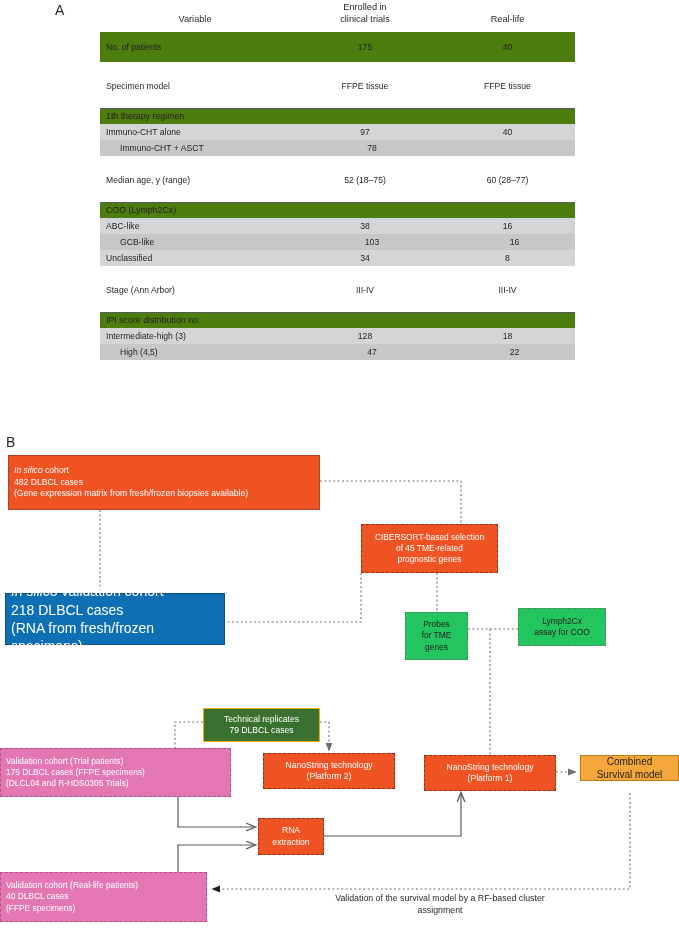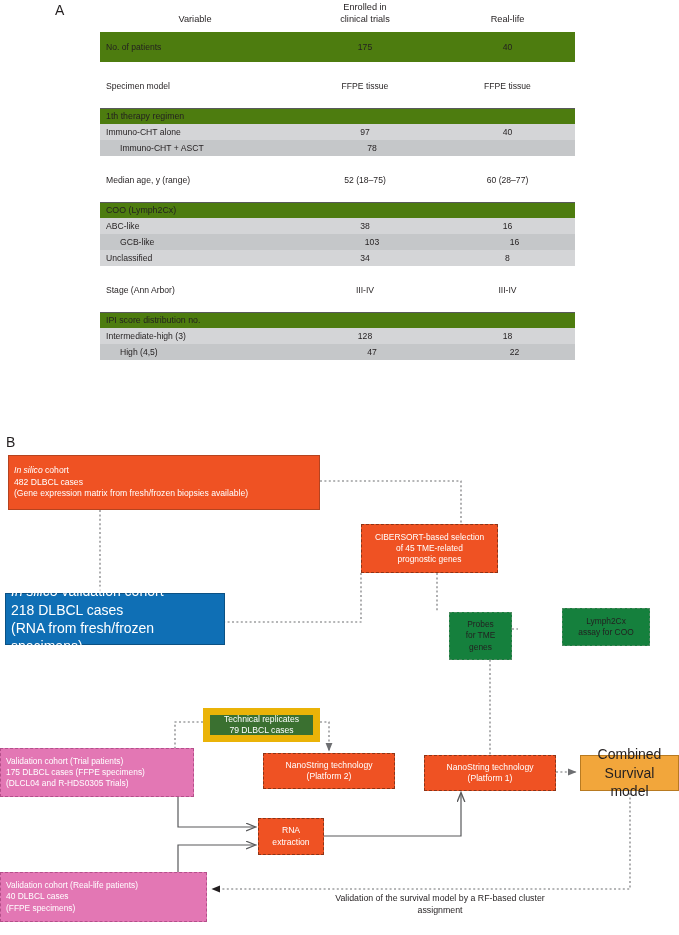--- a/index.html
+++ b/index.html
@@ -87,22 +87,22 @@
     text-align: center;
     line-height: 1.32;
     padding: 3px 5px;
   }
   .node .txt { width: 100%; }
   .node.left-align { justify-content: flex-start; text-align: left; }
 
   .n-orange   { background:#ef5223; color:#ffffff; border:1px solid #b5431f; }
   .n-orange-d { background:#ef5223; color:#ffffff; border:1px dashed #8d3416; }
   .n-blue     { background:#0f6fb5; color:#ffffff; border:1px solid #0b5184; }
-  .n-green    { background:#15803d; color:#231f20; border:1px dashed #4f8a62;margin-left:44px; }
-  .n-dgreen   { background:#3a7030; color:#ffffff; border:7px solid #eab308; }
+  .n-green    { background:#22c55e; color:#231f20; border:1px dashed #4f8a62; }
+  .n-dgreen   { background:#3a7030; color:#ffffff; border:1px solid #eab308; }
   .n-pink     { background:#e377b4; color:#ffffff; border:1px dashed #b44f8a; }
   .n-amber    { background:#f2a63b; color:#231f20; border:1px solid #b87a21; }
 
   .caption-text {
     position: absolute;
     text-align: center;
     color: #231f20;
     line-height: 1.35;
   }
   svg#connectors {
@@ -324,21 +324,21 @@
     </div>
   </div>
 
   <div class="node n-dgreen" style="left:203px; top:708px; width:117px; height:34px; font-size:8.6px;">
     <div class="txt">
       <span>Technical replicates</span><br>
       <span>79 DLBCL cases</span>
     </div>
   </div>
 
-  <div class="node n-pink left-align" style="left:0px; top:748px; width:194px; height:49px; font-size:8.4px;">
+  <div class="node n-pink left-align" style="left:0px; top:748px; width:231px; height:49px; font-size:8.4px;">
     <div class="txt">
       <span>Validation cohort (Trial patients)</span><br>
       <span>175 DLBCL cases (FFPE specimens)</span><br>
       <span>(DLCL04 and R-HDS0305 Trials)</span>
     </div>
   </div>
 
   <div class="node n-orange-d" style="left:263px; top:753px; width:132px; height:36px; font-size:8.6px;">
     <div class="txt">
       <span>NanoString technology</span><br>
@@ -346,21 +346,21 @@
     </div>
   </div>
 
   <div class="node n-orange-d" style="left:424px; top:755px; width:132px; height:36px; font-size:8.6px;">
     <div class="txt">
       <span>NanoString technology</span><br>
       <span>(Platform 1)</span>
     </div>
   </div>
 
-  <div class="node n-amber" style="left:580px; top:755px; width:99px; height:36px; font-size:14px;">
+  <div class="node n-amber" style="left:580px; top:755px; width:99px; height:26px; font-size:10px;">
     <div class="txt">
       <span>Combined</span><br>
       <span>Survival model</span>
     </div>
   </div>
 
   <div class="node n-orange-d" style="left:258px; top:818px; width:66px; height:37px; font-size:8.6px;">
     <div class="txt">
       <span>RNA</span><br>
       <span>extraction</span>

